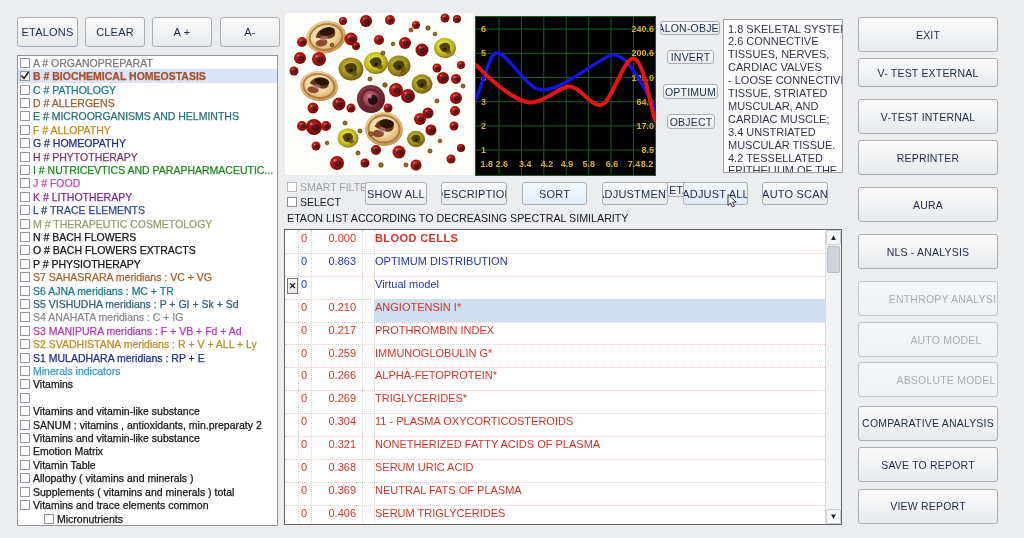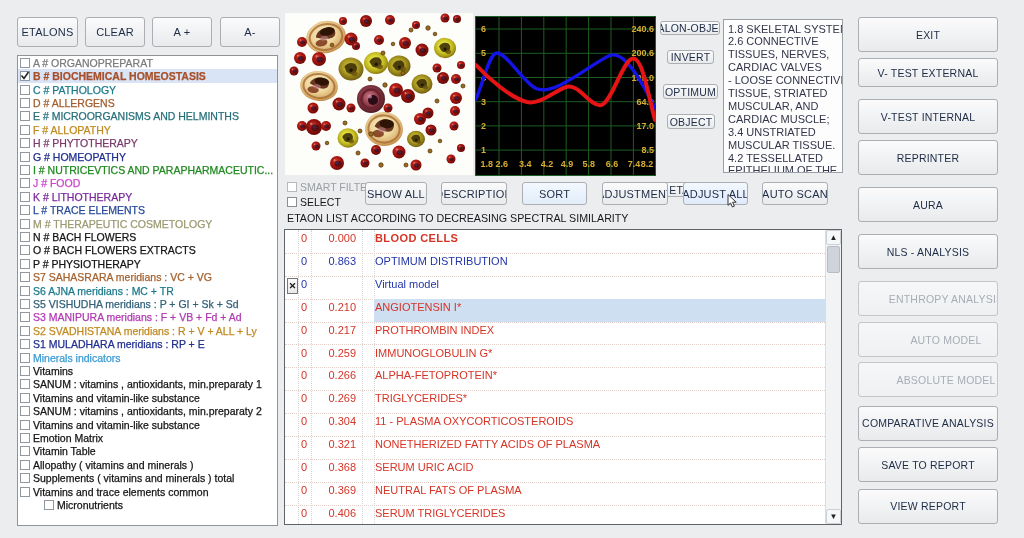--- a/index.html
+++ b/index.html
@@ -61,95 +61,98 @@
       <span>D # ALLERGENS</span>
     </div>
 <div class="li" style="color:#27707c;">
       <i class="bx"></i>
       <span>E # MICROORGANISMS AND HELMINTHS</span>
     </div>
 <div class="li" style="color:#c08a20;">
       <i class="bx"></i>
       <span>F # ALLOPATHY</span>
     </div>
+<div class="li" style="color:#1f2f8f;">
+      <i class="bx"></i>
+      <span>G # HOMEOPATHY</span>
+    </div>
 <div class="li" style="color:#7a3a6a;">
       <i class="bx"></i>
       <span>H # PHYTOTHERAPY</span>
     </div>
+<div class="li" style="color:#1f8a1f;">
+      <i class="bx"></i>
+      <span>I # NUTRICEVTICS AND PARAPHARMACEUTIC...</span>
+    </div>
+<div class="li" style="color:#cc44cc;">
+      <i class="bx"></i>
+      <span>J # FOOD</span>
+    </div>
+<div class="li" style="color:#7a2a9a;">
+      <i class="bx"></i>
+      <span>K # LITHOTHERAPY</span>
+    </div>
+<div class="li" style="color:#2a4a9a;">
+      <i class="bx"></i>
+      <span>L # TRACE ELEMENTS</span>
+    </div>
+<div class="li" style="color:#9a9a72;">
+      <i class="bx"></i>
+      <span>M # THERAPEUTIC COSMETOLOGY</span>
+    </div>
+<div class="li" style="color:#141414;">
+      <i class="bx"></i>
+      <span>N # BACH FLOWERS</span>
+    </div>
+<div class="li" style="color:#141414;">
+      <i class="bx"></i>
+      <span>O # BACH FLOWERS EXTRACTS</span>
+    </div>
+<div class="li" style="color:#141414;">
+      <i class="bx"></i>
+      <span>P # PHYSIOTHERAPY</span>
+    </div>
+<div class="li" style="color:#a5622e;">
+      <i class="bx"></i>
+      <span>S7 SAHASRARA meridians : VC + VG</span>
+    </div>
+<div class="li" style="color:#1b7a8a;">
+      <i class="bx"></i>
+      <span>S6 AJNA meridians : MC + TR</span>
+    </div>
+<div class="li" style="color:#33617a;">
+      <i class="bx"></i>
+      <span>S5 VISHUDHA meridians : P + GI + Sk + Sd</span>
+    </div>
+<div class="li" style="color:#8a8a8a;">
+      <i class="bx"></i>
+      <span>S4 ANAHATA meridians : C + IG</span>
+    </div>
+<div class="li" style="color:#b23ab2;">
+      <i class="bx"></i>
+      <span>S3 MANIPURA meridians : F + VB + Fd + Ad</span>
+    </div>
+<div class="li" style="color:#c08a20;">
+      <i class="bx"></i>
+      <span>S2 SVADHISTANA meridians : R + V + ALL + Ly</span>
+    </div>
 <div class="li" style="color:#1f2f8f;">
       <i class="bx"></i>
-      <span>G # HOMEOPATHY</span>
-    </div>
-<div class="li" style="color:#1f8a1f;">
-      <i class="bx"></i>
-      <span>I # NUTRICEVTICS AND PARAPHARMACEUTIC...</span>
-    </div>
-<div class="li" style="color:#cc44cc;">
-      <i class="bx"></i>
-      <span>J # FOOD</span>
-    </div>
-<div class="li" style="color:#7a2a9a;">
-      <i class="bx"></i>
-      <span>K # LITHOTHERAPY</span>
-    </div>
-<div class="li" style="color:#2a4a9a;">
-      <i class="bx"></i>
-      <span>L # TRACE ELEMENTS</span>
-    </div>
-<div class="li" style="color:#9a9a72;">
-      <i class="bx"></i>
-      <span>M # THERAPEUTIC COSMETOLOGY</span>
-    </div>
-<div class="li" style="color:#141414;">
-      <i class="bx"></i>
-      <span>N # BACH FLOWERS</span>
-    </div>
-<div class="li" style="color:#141414;">
-      <i class="bx"></i>
-      <span>O # BACH FLOWERS EXTRACTS</span>
-    </div>
-<div class="li" style="color:#141414;">
-      <i class="bx"></i>
-      <span>P # PHYSIOTHERAPY</span>
-    </div>
-<div class="li" style="color:#a5622e;">
-      <i class="bx"></i>
-      <span>S7 SAHASRARA meridians : VC + VG</span>
-    </div>
-<div class="li" style="color:#1b7a8a;">
-      <i class="bx"></i>
-      <span>S6 AJNA meridians : MC + TR</span>
-    </div>
-<div class="li" style="color:#33617a;">
-      <i class="bx"></i>
-      <span>S5 VISHUDHA meridians : P + GI + Sk + Sd</span>
-    </div>
-<div class="li" style="color:#b23ab2;">
-      <i class="bx"></i>
-      <span>S3 MANIPURA meridians : F + VB + Fd + Ad</span>
-    </div>
-<div class="li" style="color:#c08a20;">
-      <i class="bx"></i>
-      <span>S2 SVADHISTANA meridians : R + V + ALL + Ly</span>
-    </div>
-<div class="li" style="color:#1f2f8f;">
-      <i class="bx"></i>
       <span>S1 MULADHARA meridians : RP + E</span>
     </div>
 <div class="li" style="color:#3a9ad4;">
       <i class="bx"></i>
       <span>Minerals indicators</span>
     </div>
 <div class="li" style="color:#141414;">
       <i class="bx"></i>
       <span>Vitamins</span>
     </div>
 <div class="li" style="color:#141414;">
       <i class="bx"></i>
-      <span>SANUM : vitamins , antioxidants, min.preparaty 1</span>
     </div>
 <div class="li" style="color:#141414;">
       <i class="bx"></i>
       <span>Vitamins and vitamin-like substance</span>
     </div>
 <div class="li" style="color:#141414;">
       <i class="bx"></i>
       <span>SANUM : vitamins , antioxidants, min.preparaty 2</span>
     </div>
 <div class="li" style="color:#141414;">

